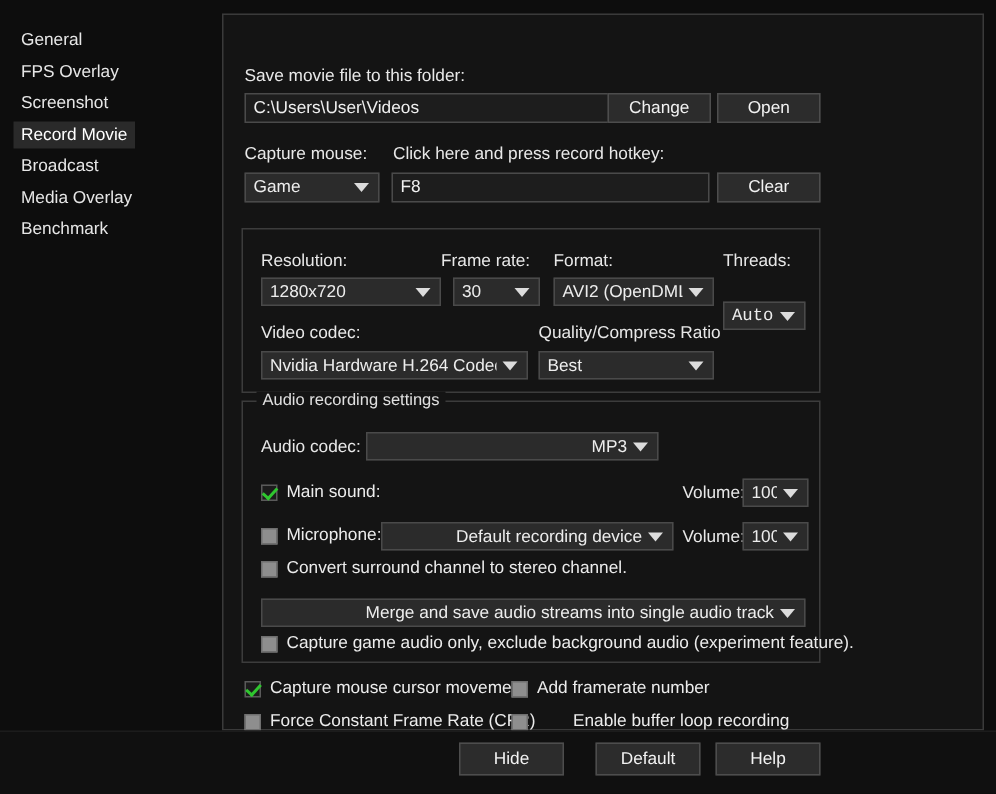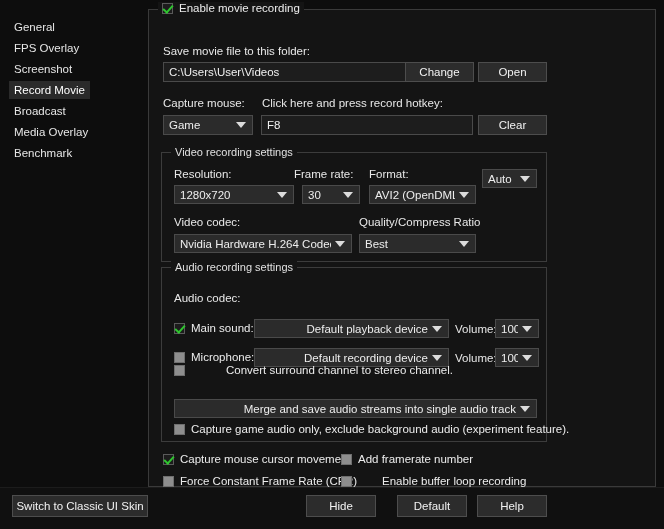--- a/index.html
+++ b/index.html
@@ -148,44 +148,39 @@
     <div class="nav-row"><span class="nav-item">FPS Overlay</span></div>
     <div class="nav-row"><span class="nav-item">Screenshot</span></div>
     <div class="nav-row"><span class="nav-item selected">Record Movie</span></div>
     <div class="nav-row"><span class="nav-item">Broadcast</span></div>
     <div class="nav-row"><span class="nav-item">Media Overlay</span></div>
     <div class="nav-row"><span class="nav-item">Benchmark</span></div>
   </div>
 
   <div class="panel">
 
-    <div class="cb on" style="left:9px;top:-8px;background:#141414;padding:0 4px;">
-      <span class="box"></span>
-      <span class="ctext">Enable movie recording</span>
-    </div>
 
     <div class="lbl" style="left:14px;top:35px;">Save movie file to this folder:</div>
     <div class="textbox" style="left:14px;top:52px;width:245px;height:20px;">C:\Users\User\Videos</div>
     <div class="btn" style="left:256px;top:52px;width:69px;height:20px;">Change</div>
     <div class="btn" style="left:329px;top:52px;width:69px;height:20px;">Open</div>
 
     <div class="lbl" style="left:14px;top:87px;">Capture mouse:</div>
     <div class="lbl" style="left:113px;top:87px;">Click here and press record hotkey:</div>
 
     <div class="combo" style="left:14px;top:105px;width:90px;height:20px;">
       <span class="cval">Game</span>
       <span class="arr">
           <i></i>
         </span>
     </div>
     <div class="textbox" style="left:112px;top:105px;width:212px;height:20px;">F8</div>
     <div class="btn" style="left:329px;top:105px;width:69px;height:20px;">Clear</div>
 
     <div class="group" style="left:12px;top:142px;width:386px;height:110px;">
-      <span class="legend">Video recording settings</span>
 
       <div class="lbl" style="left:12px;top:15px;">Resolution:</div>
       <div class="combo" style="left:12px;top:32px;width:120px;height:19px;">
         <span class="cval">1280x720</span>
         <span class="arr">
             <i></i>
           </span>
       </div>
 
       <div class="lbl" style="left:132px;top:15px;">Frame rate:</div>
@@ -198,21 +193,21 @@
 
       <div class="lbl" style="left:207px;top:15px;">Format:</div>
       <div class="combo" style="left:207px;top:32px;width:107px;height:19px;">
         <span class="cval">AVI2 (OpenDML)</span>
         <span class="arr">
             <i></i>
           </span>
       </div>
 
       <div class="lbl" style="left:320px;top:15px;">Threads:</div>
-      <div class="combo" style="left:320px;top:16px;width:55px;height:19px;">
+      <div class="combo" style="left:320px;top:48px;width:55px;height:19px;font-family:Liberation Mono, monospace;">
         <span class="cval">Auto</span>
         <span class="arr">
             <i></i>
           </span>
       </div>
 
       <div class="lbl" style="left:12px;top:63px;">Video codec:</div>
       <div class="combo" style="left:12px;top:81px;width:178px;height:19px;">
         <span class="cval">Nvidia Hardware H.264 Codec</span>
         <span class="arr">
@@ -226,31 +221,31 @@
         <span class="arr">
             <i></i>
           </span>
       </div>
     </div>
 
     <div class="group" style="left:12px;top:257px;width:386px;height:175px;text-align:right;">
       <span class="legend">Audio recording settings</span>
 
       <div class="lbl" style="left:12px;top:24px;">Audio codec:</div>
+      <div class="combo" style="left:82px;top:20px;width:195px;height:19px;">
+        <span class="cval">MP3</span>
+        <span class="arr">
+            <i></i>
+          </span>
+      </div>
 
       <div class="cb on" style="left:12px;top:54px;">
         <span class="box"></span>
         <span class="ctext">Main sound:</span>
       </div>
-      <div class="combo" style="left:92px;top:51px;width:195px;height:19px;">
-        <span class="cval">Default playback device</span>
-        <span class="arr">
-            <i></i>
-          </span>
-      </div>
       <div class="lbl" style="left:293px;top:55px;">Volume:</div>
       <div class="combo" style="left:333px;top:51px;width:44px;height:19px;">
         <span class="cval">100</span>
         <span class="arr">
             <i></i>
           </span>
       </div>
 
       <div class="cb" style="left:12px;top:83px;">
         <span class="box"></span>
@@ -263,21 +258,21 @@
           </span>
       </div>
       <div class="lbl" style="left:293px;top:84px;">Volume:</div>
       <div class="combo" style="left:333px;top:80px;width:44px;height:19px;">
         <span class="cval">100</span>
         <span class="arr">
             <i></i>
           </span>
       </div>
 
-      <div class="cb" style="left:12px;top:96px;gap:35px;">
+      <div class="cb" style="left:12px;top:105px;">
         <span class="box"></span>
         <span class="ctext">Convert surround channel to stereo channel.</span>
       </div>
 
       <div class="combo" style="left:12px;top:131px;width:363px;height:19px;">
         <span class="cval">Merge and save audio streams into single audio track</span>
         <span class="arr">
             <i></i>
           </span>
       </div>
@@ -302,19 +297,18 @@
     </div>
     <div class="cb" style="left:192px;top:465px;gap:24px;">
       <span class="box"></span>
       <span class="ctext">Enable buffer loop recording</span>
     </div>
 
   </div>
 
   <div class="bottombar">
     <div class="sep"></div>
-    <div class="btn" style="left:12px;top:8px;width:136px;height:22px;">Switch to Classic UI Skin</div>
     <div class="btn" style="left:306px;top:8px;width:70px;height:22px;">Hide</div>
     <div class="btn" style="left:397px;top:8px;width:70px;height:22px;">Default</div>
     <div class="btn" style="left:477px;top:8px;width:70px;height:22px;">Help</div>
   </div>
 
 </div>
 
 </body></html>

